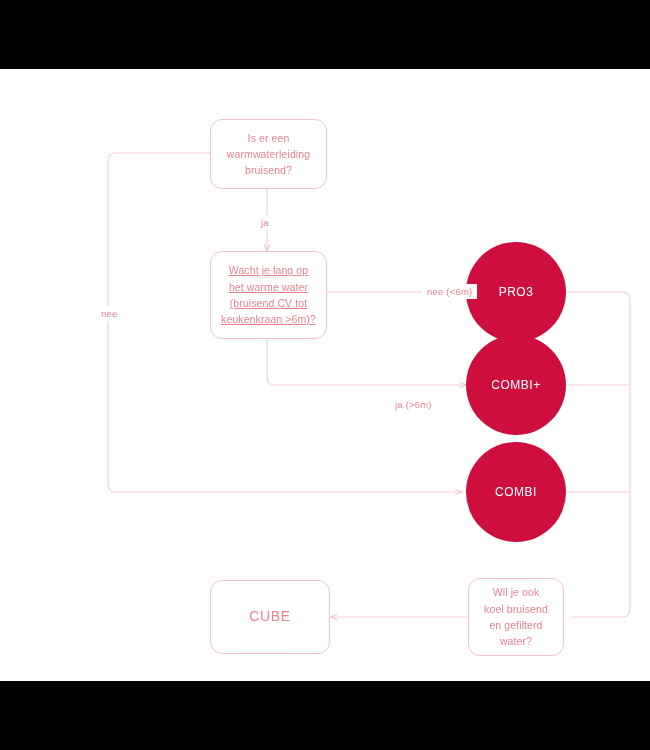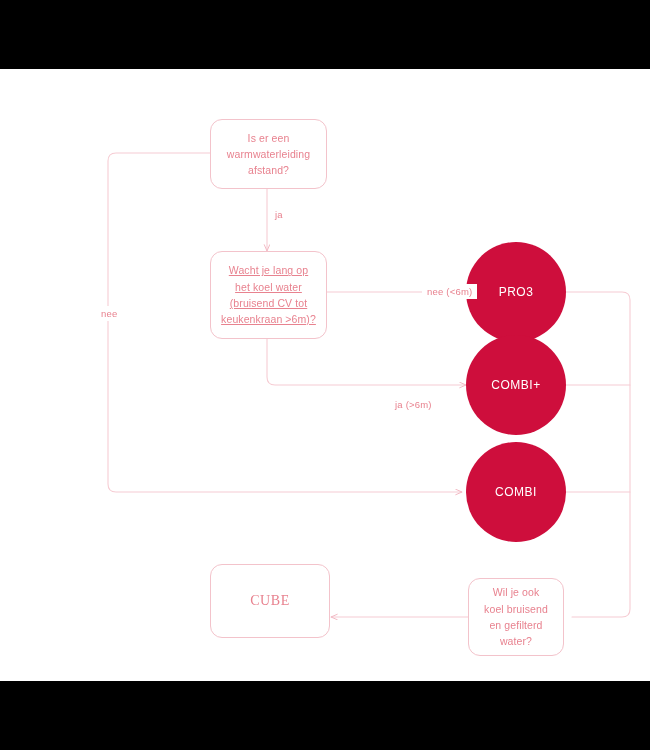--- a/index.html
+++ b/index.html
@@ -121,28 +121,28 @@
 
       <path d="M468,617 L331,617" marker-end="url(#arrow-left)"></path>
 
     </g>
   </svg>
 
   <div class="node box" style="left:210px; top:119px; width:117px; height:70px;">
     <div>
       <span>Is er een</span><br>
       <span>warmwaterleiding</span><br>
-      <span>afstand?</span>
+      <span>bruisend?</span>
     </div>
   </div>
 
   <div class="node box" style="left:210px; top:251px; width:117px; height:88px;text-decoration:underline;">
     <div>
       <span>Wacht je lang op</span><br>
-      <span>het koel water</span><br>
+      <span>het warme water</span><br>
       <span>(bruisend CV tot</span><br>
       <span>keukenkraan &gt;6m)?</span>
     </div>
   </div>
 
   <div class="node circle" style="left:466px; top:242px; width:100px; height:100px;">
     <span>PRO3</span>
   </div>
 
   <div class="node circle" style="left:466px; top:335px; width:100px; height:100px;text-align:center;">
@@ -155,25 +155,25 @@
       <span>koel bruisend</span><br>
       <span>en gefilterd</span><br>
       <span>water?</span>
     </div>
   </div>
 
   <div class="node circle" style="left:466px; top:442px; width:100px; height:100px;">
     <span>COMBI</span>
   </div>
 
-  <div class="node box terminal" style="left:210px; top:564px; width:120px; height:74px;font-family:Liberation Serif, serif;">
+  <div class="node box terminal" style="left:210px; top:580px; width:120px; height:74px;">
     <span>CUBE</span>
   </div>
 
-  <div class="edge-label" style="left:256px; top:207px;margin-left:14px;">ja</div>
+  <div class="edge-label" style="left:256px; top:215px;">ja</div>
 
   <div class="edge-label" style="left:96px; top:306px;">nee</div>
 
   <div class="edge-label" style="left:390px; top:284px;margin-left:32px;">nee (&lt;6m)</div>
 
   <div class="edge-label" style="left:390px; top:397px;">ja (&gt;6m)</div>
 
   <div id="band-top"></div>
   <div id="band-bottom"></div>
 

